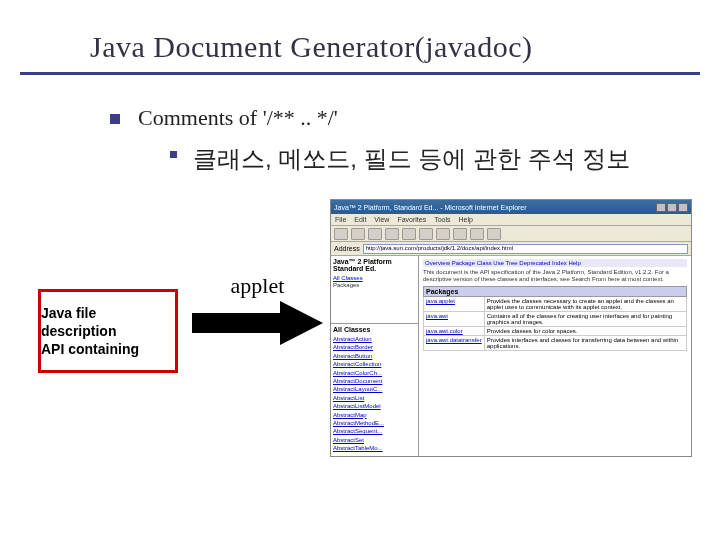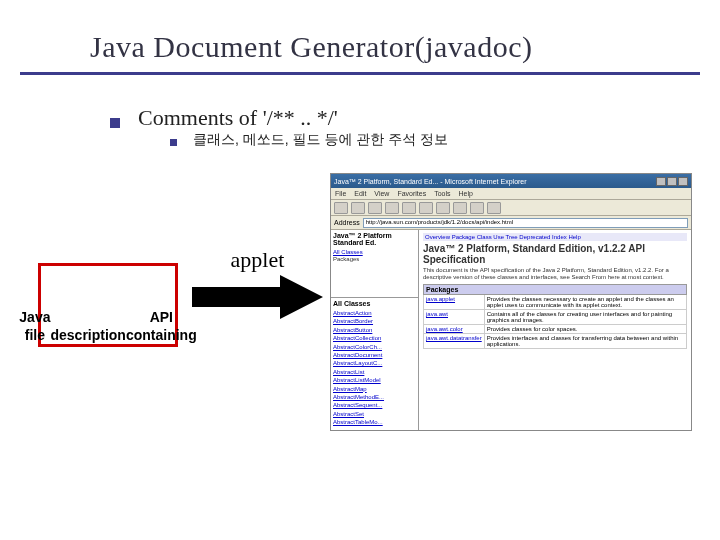--- a/index.html
+++ b/index.html
@@ -25,23 +25,23 @@
     letter-spacing: 0.5px;
   }
   .title-underline {
     height: 3px;
     background: #3c3c8c;
     margin: 0 0 30px 0;
     width: 100%;
   }
   .bullet-row {
     display: flex;
-    align-items: center;
+    align-items: flex-start;
     margin-left: 90px;
-    margin-bottom: 0;
+    margin-bottom: 12px;
   }
   .bullet-square {
     width: 10px;
     height: 10px;
     background: #3c3c8c;
     margin-top: 9px;
     margin-right: 18px;
     flex-shrink: 0;
   }
   .bullet-text {
@@ -58,40 +58,40 @@
   .sub-bullet-square {
     width: 7px;
     height: 7px;
     background: #3c3c8c;
     margin-top: 8px;
     margin-right: 16px;
     flex-shrink: 0;
   }
   .sub-bullet-text {
     font-family: "Malgun Gothic", Arial, sans-serif;
-    font-size: 14px;
+    font-size: 24px;
     color: #222;
   }
   .diagram-area {
     position: relative;
     margin-top: 10px;
     height: 280px;
   }
   .red-box {
     position: absolute;
     left: 18px;
     top: 90px;
     width: 140px;
     height: 84px;
     border: 3px solid #cc0000;
     background: #fff;
     display: flex;
-    flex-direction: row;
+    flex-direction: column;
     justify-content: center;
-    align-items: flex-end;
+    align-items: flex-start;
     font-size: 14px;
     font-weight: bold;
     line-height: 1.3;
     text-align: center;
   }
   .arrow-wrap {
     position: absolute;
     left: 170px;
     top: 74px;
     width: 135px;
@@ -332,22 +332,20 @@
                 <a class="jd-link">AbstractMap</a>
                 <a class="jd-link">AbstractMethodE...</a>
                 <a class="jd-link">AbstractSequent...</a>
                 <a class="jd-link">AbstractSet</a>
                 <a class="jd-link">AbstractTableMo...</a>
               </div>
           </div>
         </div>
         <div class="jd-right">
           <div class="jd-nav">Overview Package Class Use Tree Deprecated Index Help</div>
-          <div class="jd-title">Java™ 2 Platform, Standard Edition, v1.2.2
-API Specification</div>
           <div class="jd-desc">This document is the API specification of the Java 2 Platform, Standard Edition, v1.2.2. For a descriptive version of these classes and interfaces, see Search From here at most context.</div>
           <table class="jd-table">
             <tbody>
                 <tr>
                   <th colspan="2">Packages</th>
                 </tr>
             </tbody>
               <tbody id="pkg-tbody">
                 <tr>
                   <td>java.applet</td>

